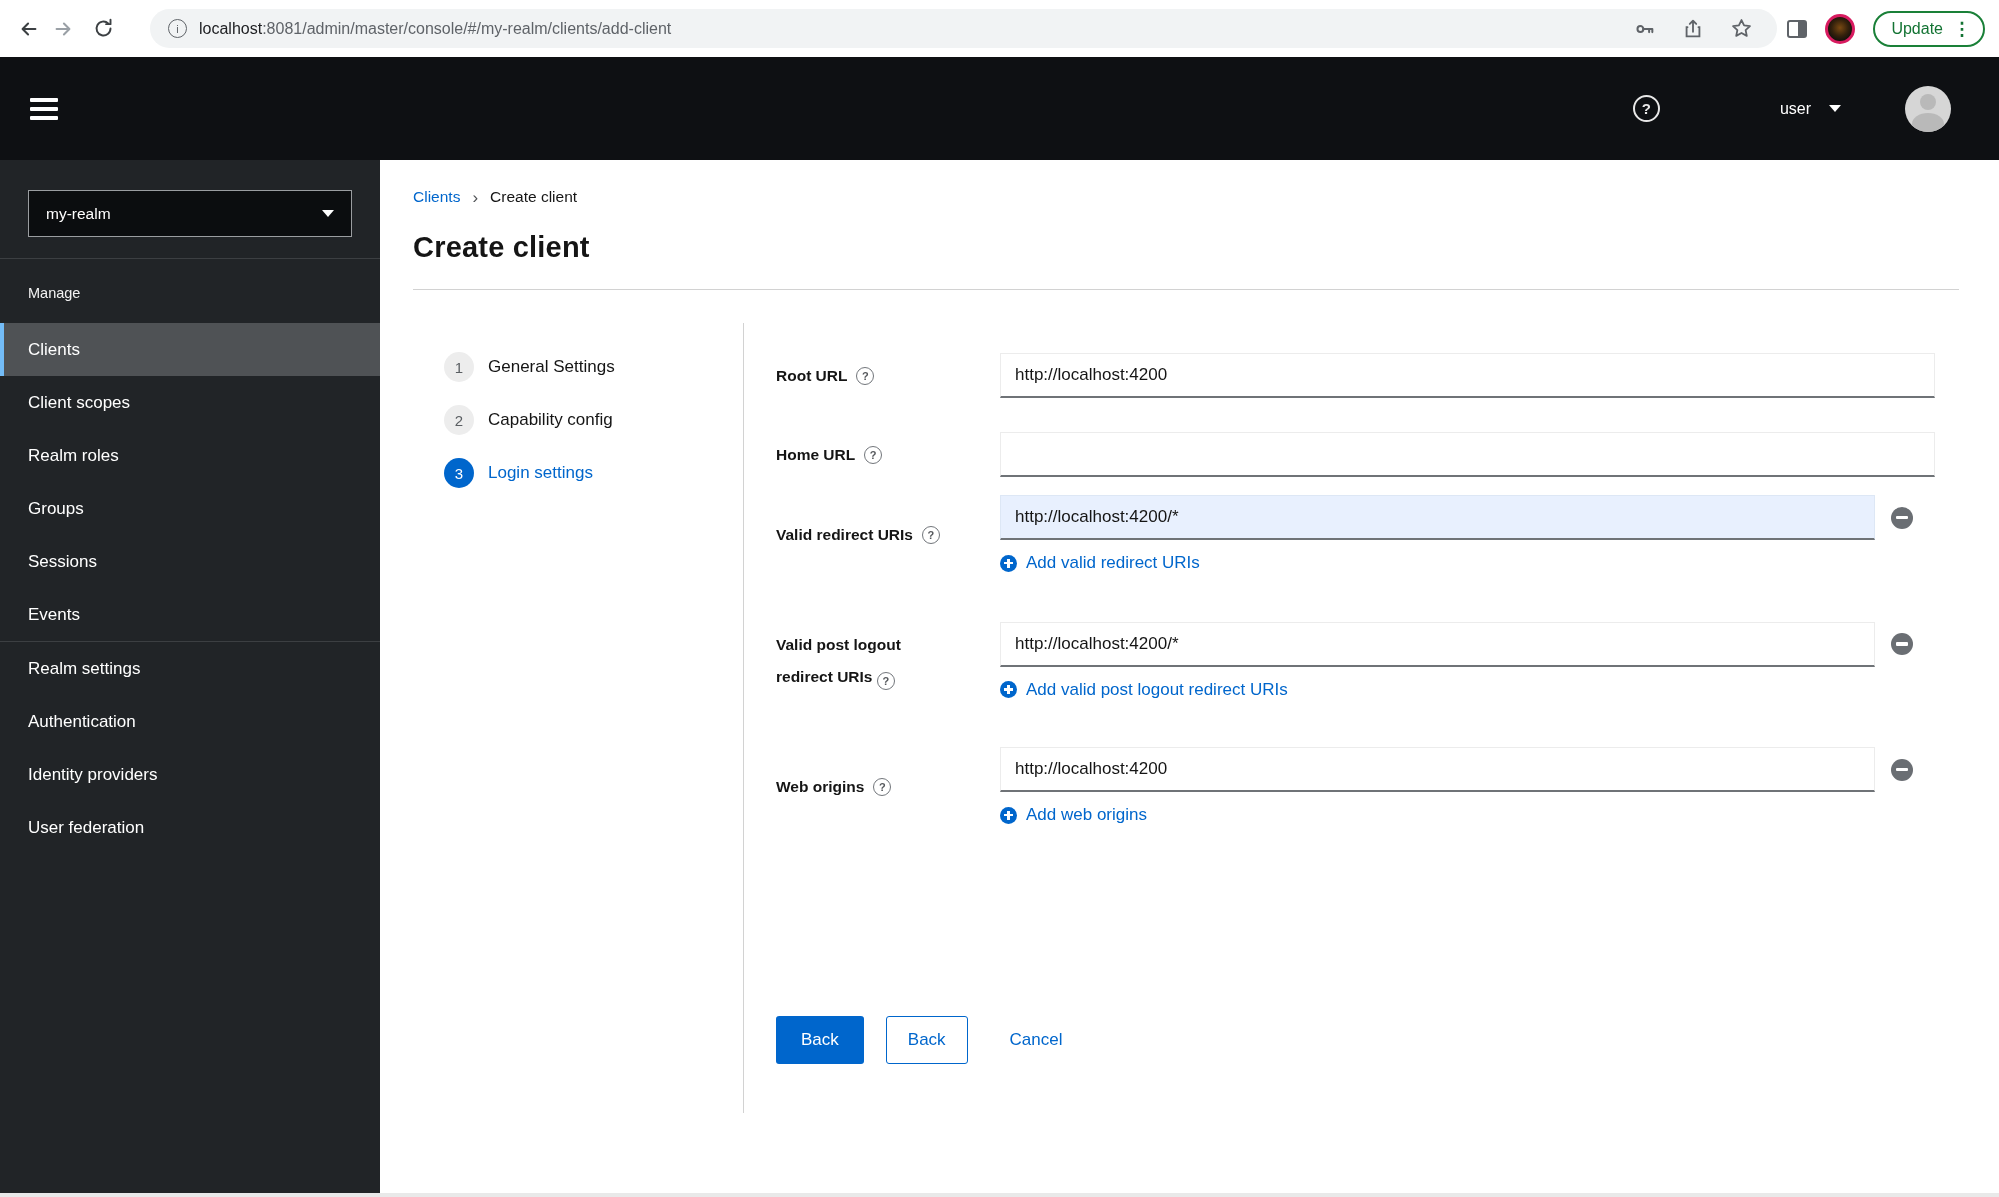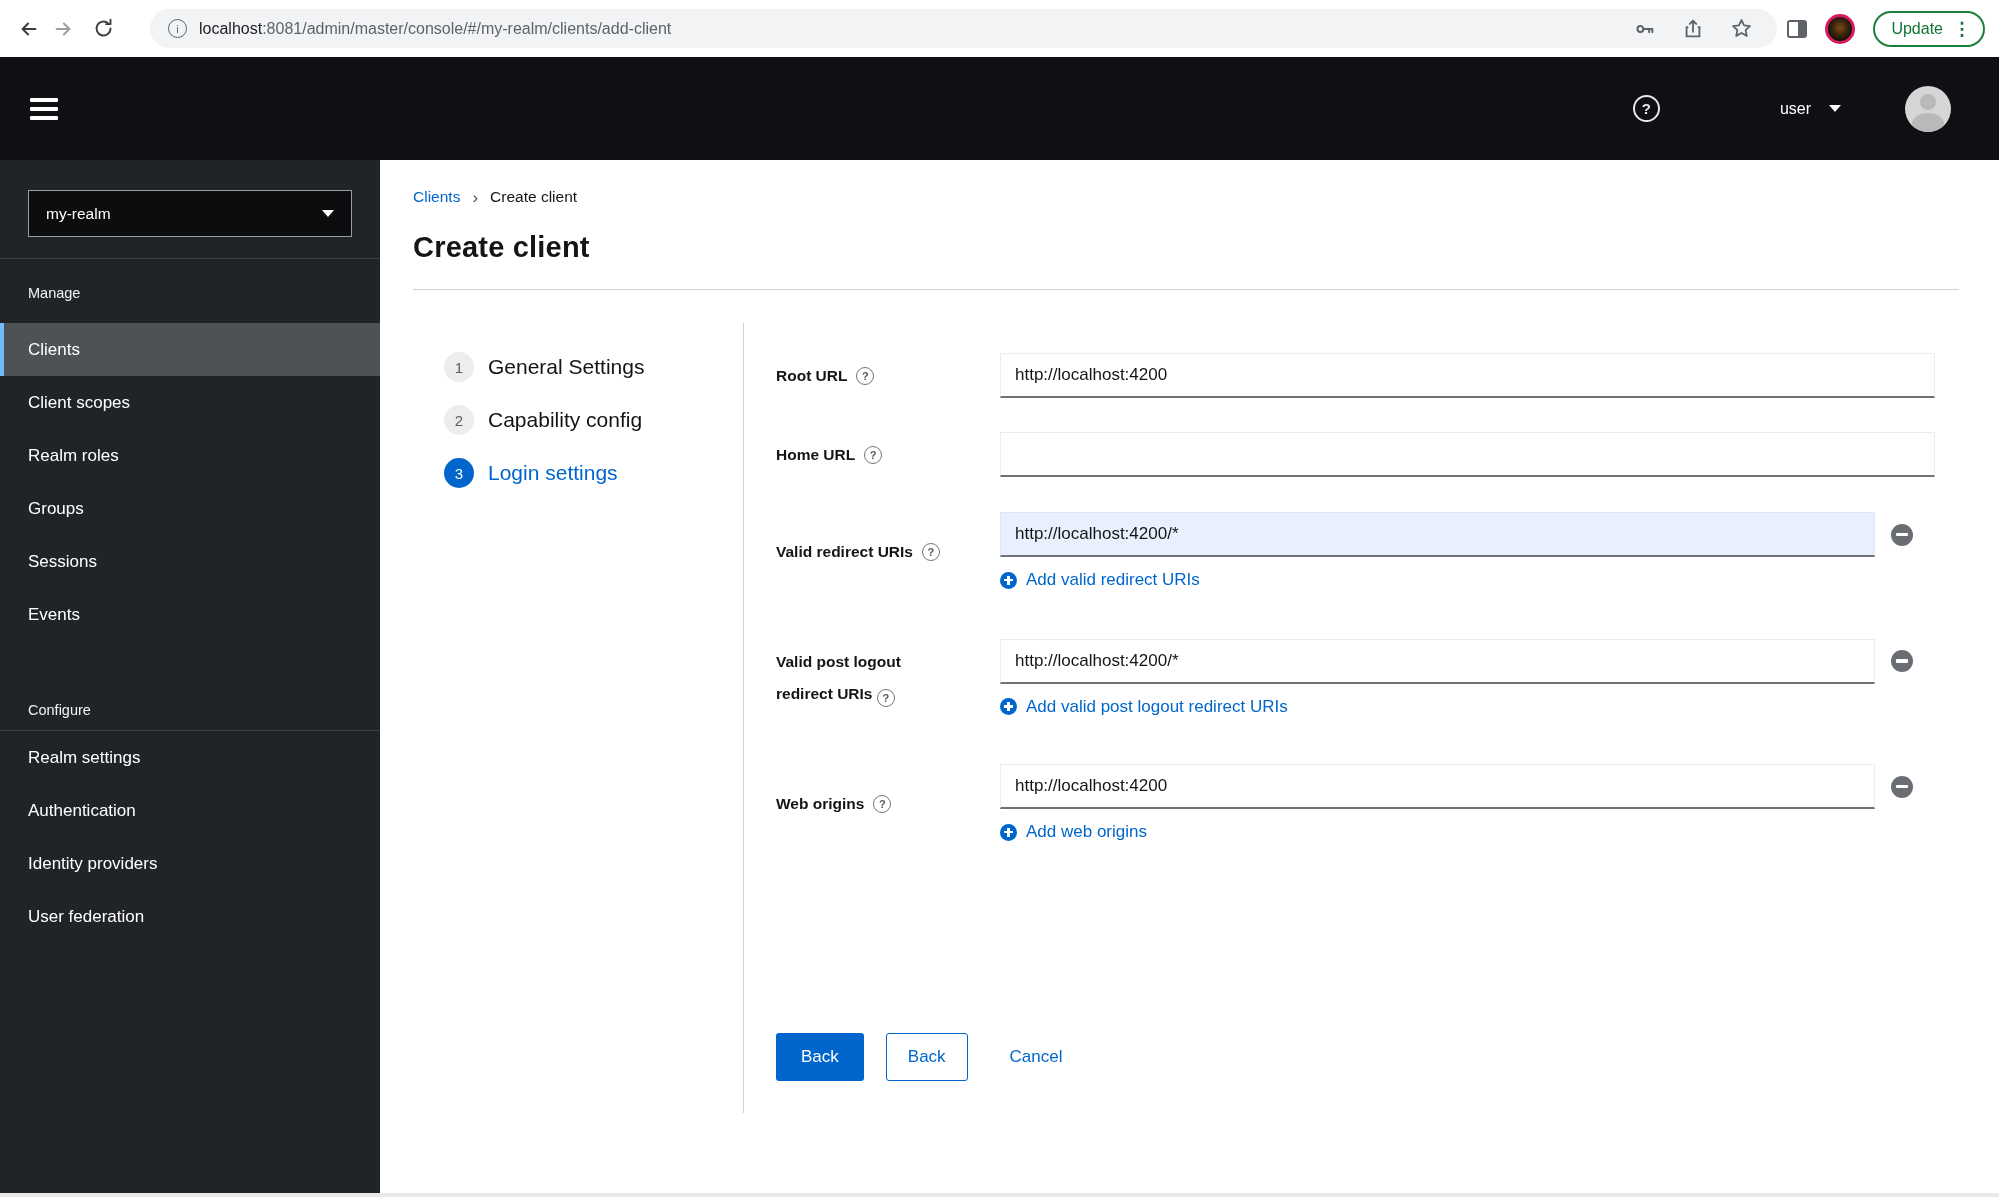--- a/index.html
+++ b/index.html
@@ -56,21 +56,21 @@
   .page-title { margin-top:25px; font-size:29px; font-weight:700; color:#151515; letter-spacing:0.2px; }
   .page-subtitle { margin-top:10px; font-size:17px; color:#151515; }
   .header-rule { margin-top:25px; border-bottom:1px solid #d2d2d2; }
 
   .wizard-body { display:flex; position:relative; }
   .v-divider { position:absolute; left:363px; top:33px; width:1px; height:790px; background:#d2d2d2; }
   .steps-col { width:363px; flex-shrink:0; padding:62px 0 0 64px; }
   .step { display:flex; align-items:center; margin-bottom:23px; cursor:pointer; }
   .step-circle { width:30px; height:30px; border-radius:50%; background:#ededed; color:#5a5e62; font-size:15px; display:flex; align-items:center; justify-content:center; flex-shrink:0; }
   .step.active .step-circle { background:#0066cc; color:#fff; }
-  .step-label { margin-left:14px; font-size:21px; color:#151515;text-align:right; }
+  .step-label { margin-left:14px; font-size:17px; color:#151515;text-align:right; }
   .step.active .step-label { color:#0066cc; }
 
   .form-col { flex:1; padding:63px 0 0 33px; }
   .frow { display:flex; margin-bottom:34px; }
   .flabel { width:224px; flex-shrink:0; display:flex; align-items:center; gap:9px; font-size:15.5px; font-weight:700; color:#151515; padding-right:10px; }
   .flabel.wrap-top { display:block; padding-top:7px; }
   .flabel .narrow { display:inline-block; width:158px; line-height:32px; vertical-align:top; }
   .help-icon { display:inline-flex; width:18px; height:18px; border:1.5px solid #72767b; border-radius:50%; color:#55585c; font-size:11px; font-weight:700; align-items:center; justify-content:center; flex-shrink:0; cursor:pointer; vertical-align:-3px; }
   .finput { height:45px; border:1px solid #ececec; border-bottom:2px solid #6f7377; font-size:17px; color:#151515; padding:0 14px; background:#fff; font-family:"Liberation Sans", sans-serif; outline:none; }
   .finput.wide { width:935px; }
@@ -180,21 +180,20 @@
   <div class="nav-item">
       <span>Groups</span>
     </div>
   <div class="nav-item">
       <span>Sessions</span>
     </div>
   <div class="nav-item">
       <span>Events</span>
     </div>
 
-  <div class="nav-section-label configure">Configure</div>
   <div class="configure-divider"></div>
   <div class="nav-item">
       <span>Realm settings</span>
     </div>
   <div class="nav-item">
       <span>Authentication</span>
     </div>
   <div class="nav-item">
       <span>Identity providers</span>
     </div>
@@ -235,21 +234,21 @@
     <div class="form-col">
 
       <div class="frow">
         <div class="flabel">
           <span>Root URL</span>
           <span class="help-icon">?</span>
         </div>
         <input class="finput wide" value="http://localhost:4200" style="">
       </div>
 
-      <div class="frow" style="margin-bottom:35px;">
+      <div class="frow" style="margin-bottom:18px;">
         <div class="flabel">
           <span>Home URL</span>
           <span class="help-icon">?</span>
         </div>
         <input class="finput wide" value="" style="">
       </div>
 
       <div class="frow mb-redirect">
         <div class="flabel">
           <span>Valid redirect URIs</span>

